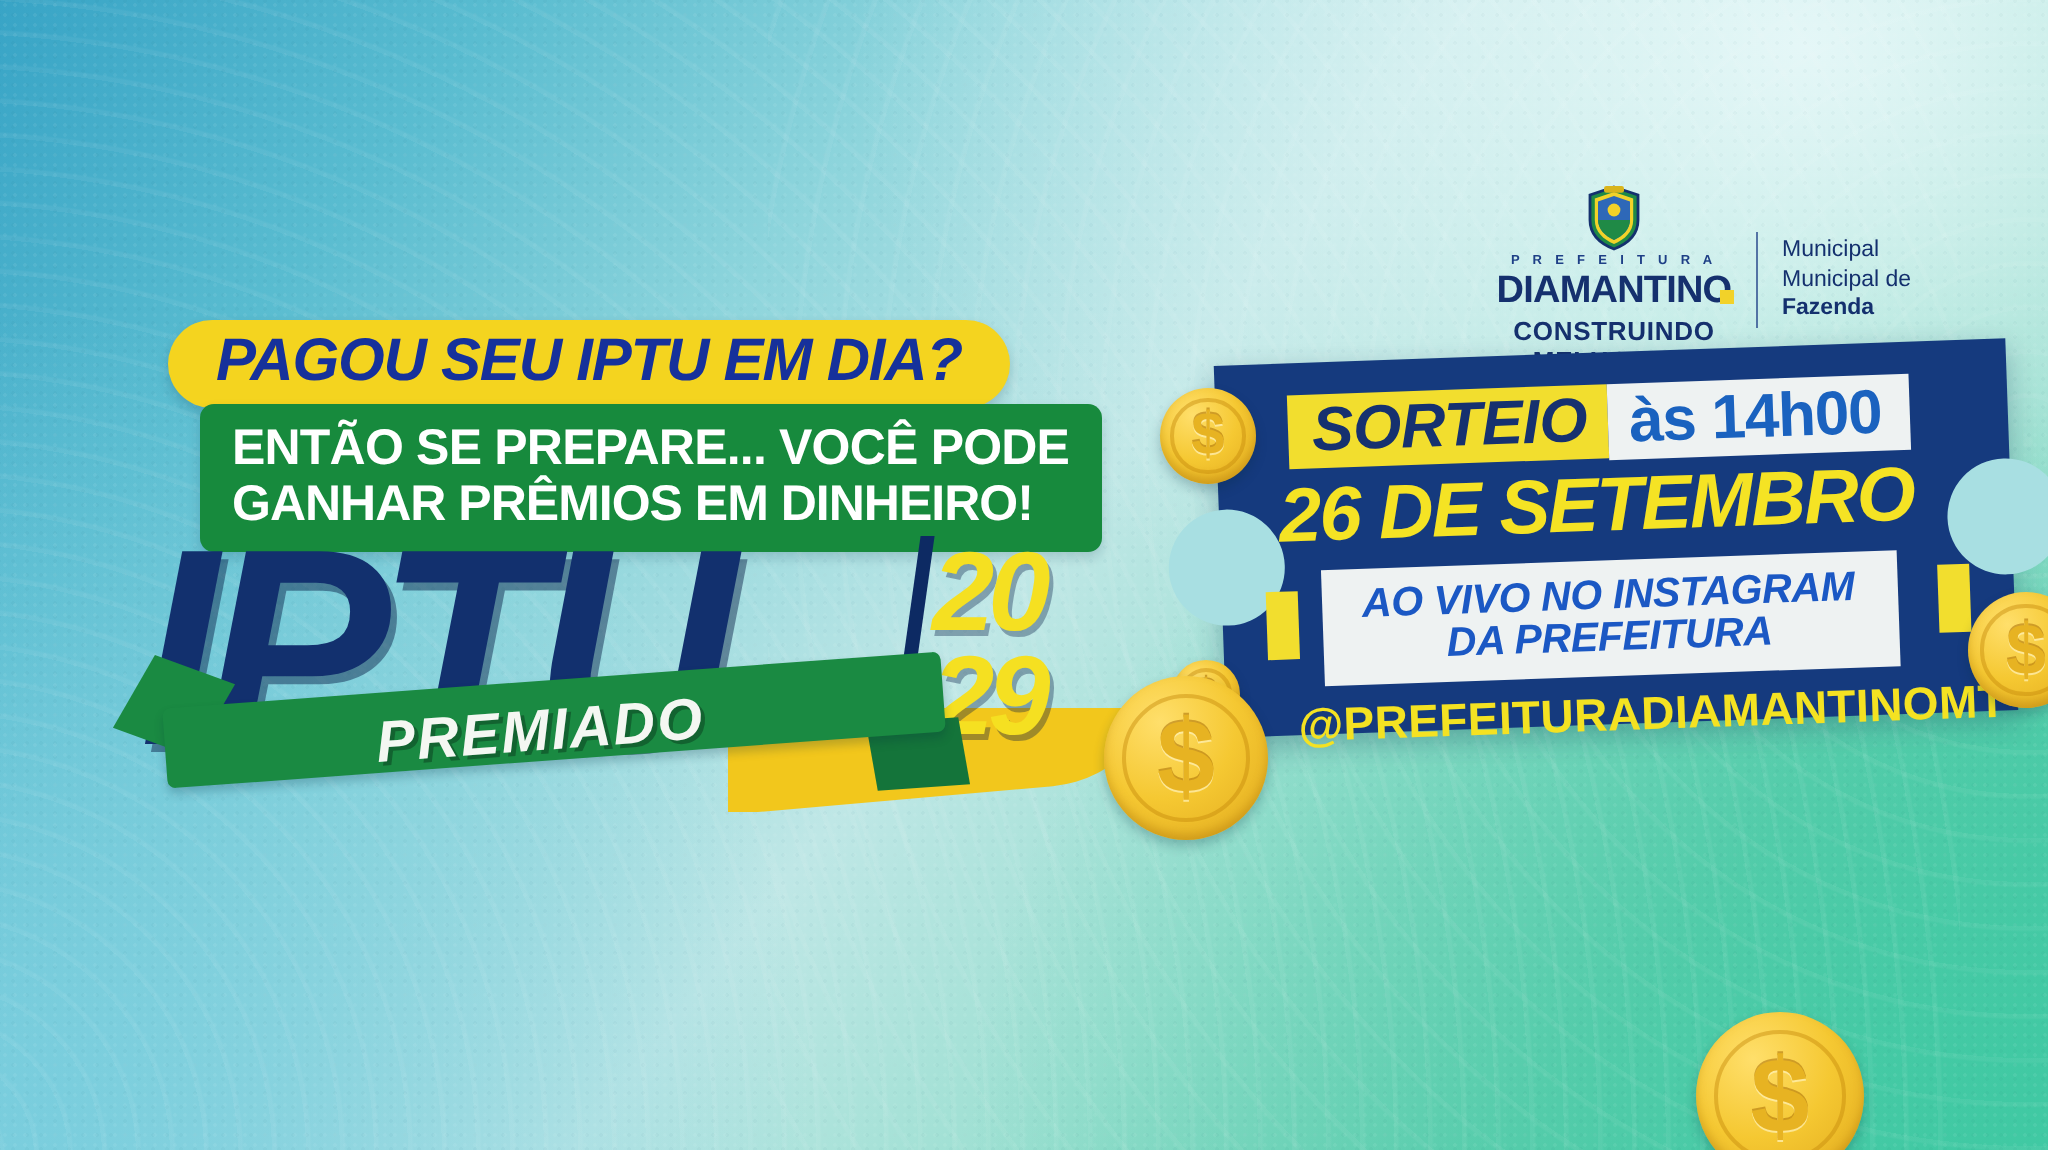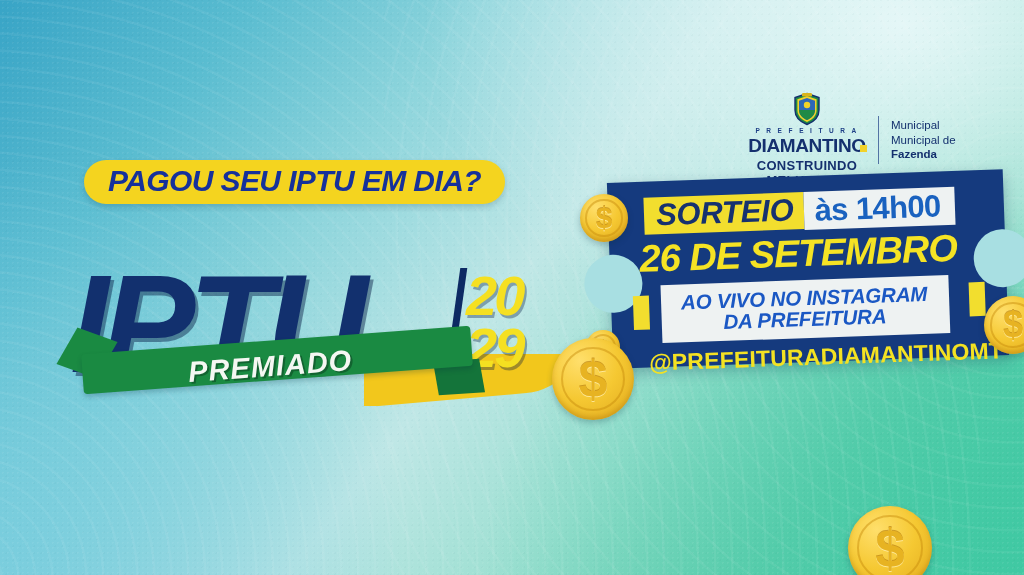--- a/index.html
+++ b/index.html
@@ -260,20 +260,24 @@
       <div>Municipal</div>
       <div>Municipal de</div>
       <div class="b">Fazenda</div>
     </div>
   </div>
 
   <div class="pill">
     <span>PAGOU SEU IPTU EM DIA?</span>
   </div>
 
+  <div class="greenbox">
+    <span class="l1">ENTÃO SE PREPARE... VOCÊ PODE</span>
+    <span class="l2">GANHAR PRÊMIOS EM DINHEIRO!</span>
+  </div>
 
   <div class="logo">
     <div class="iptu">IPTU</div>
     <div class="vbar"></div>
 
     <div class="swoosh">
         <i></i>
       </div>
 
     <div class="yearbox">

